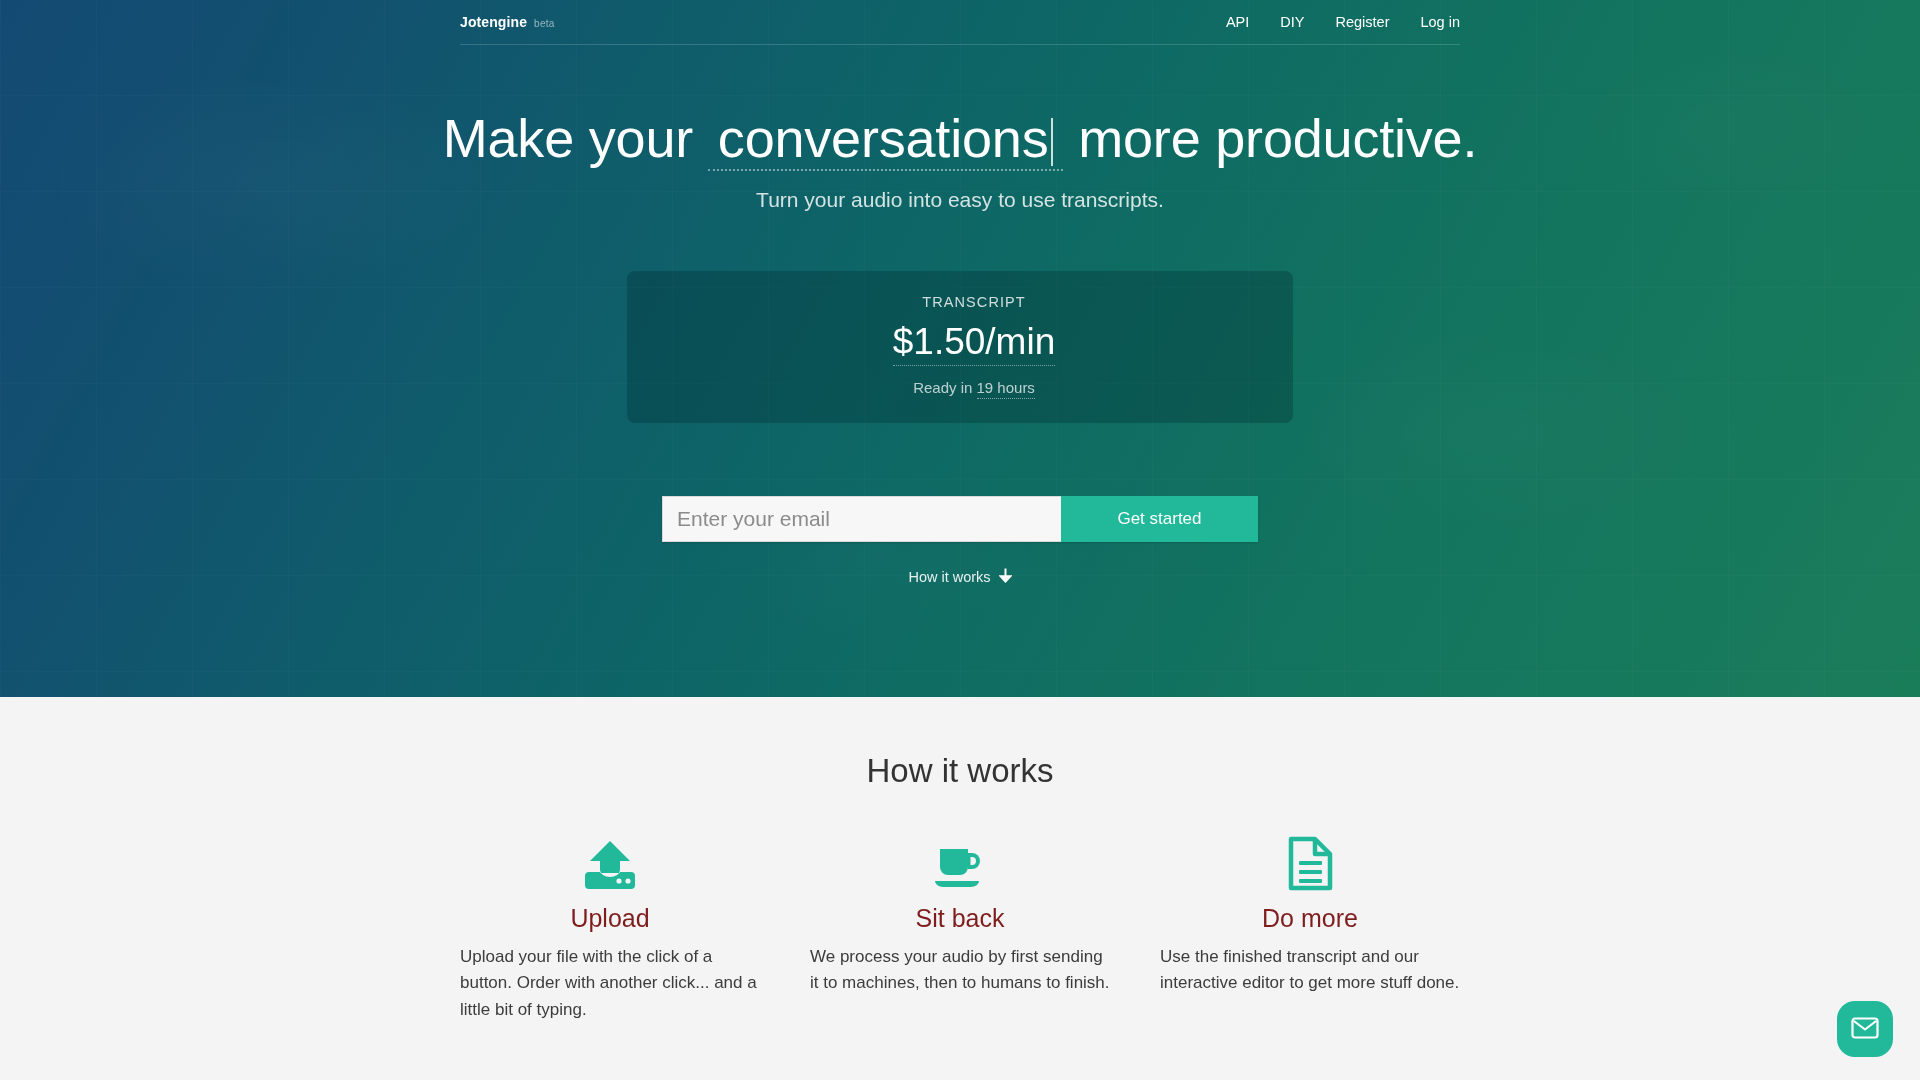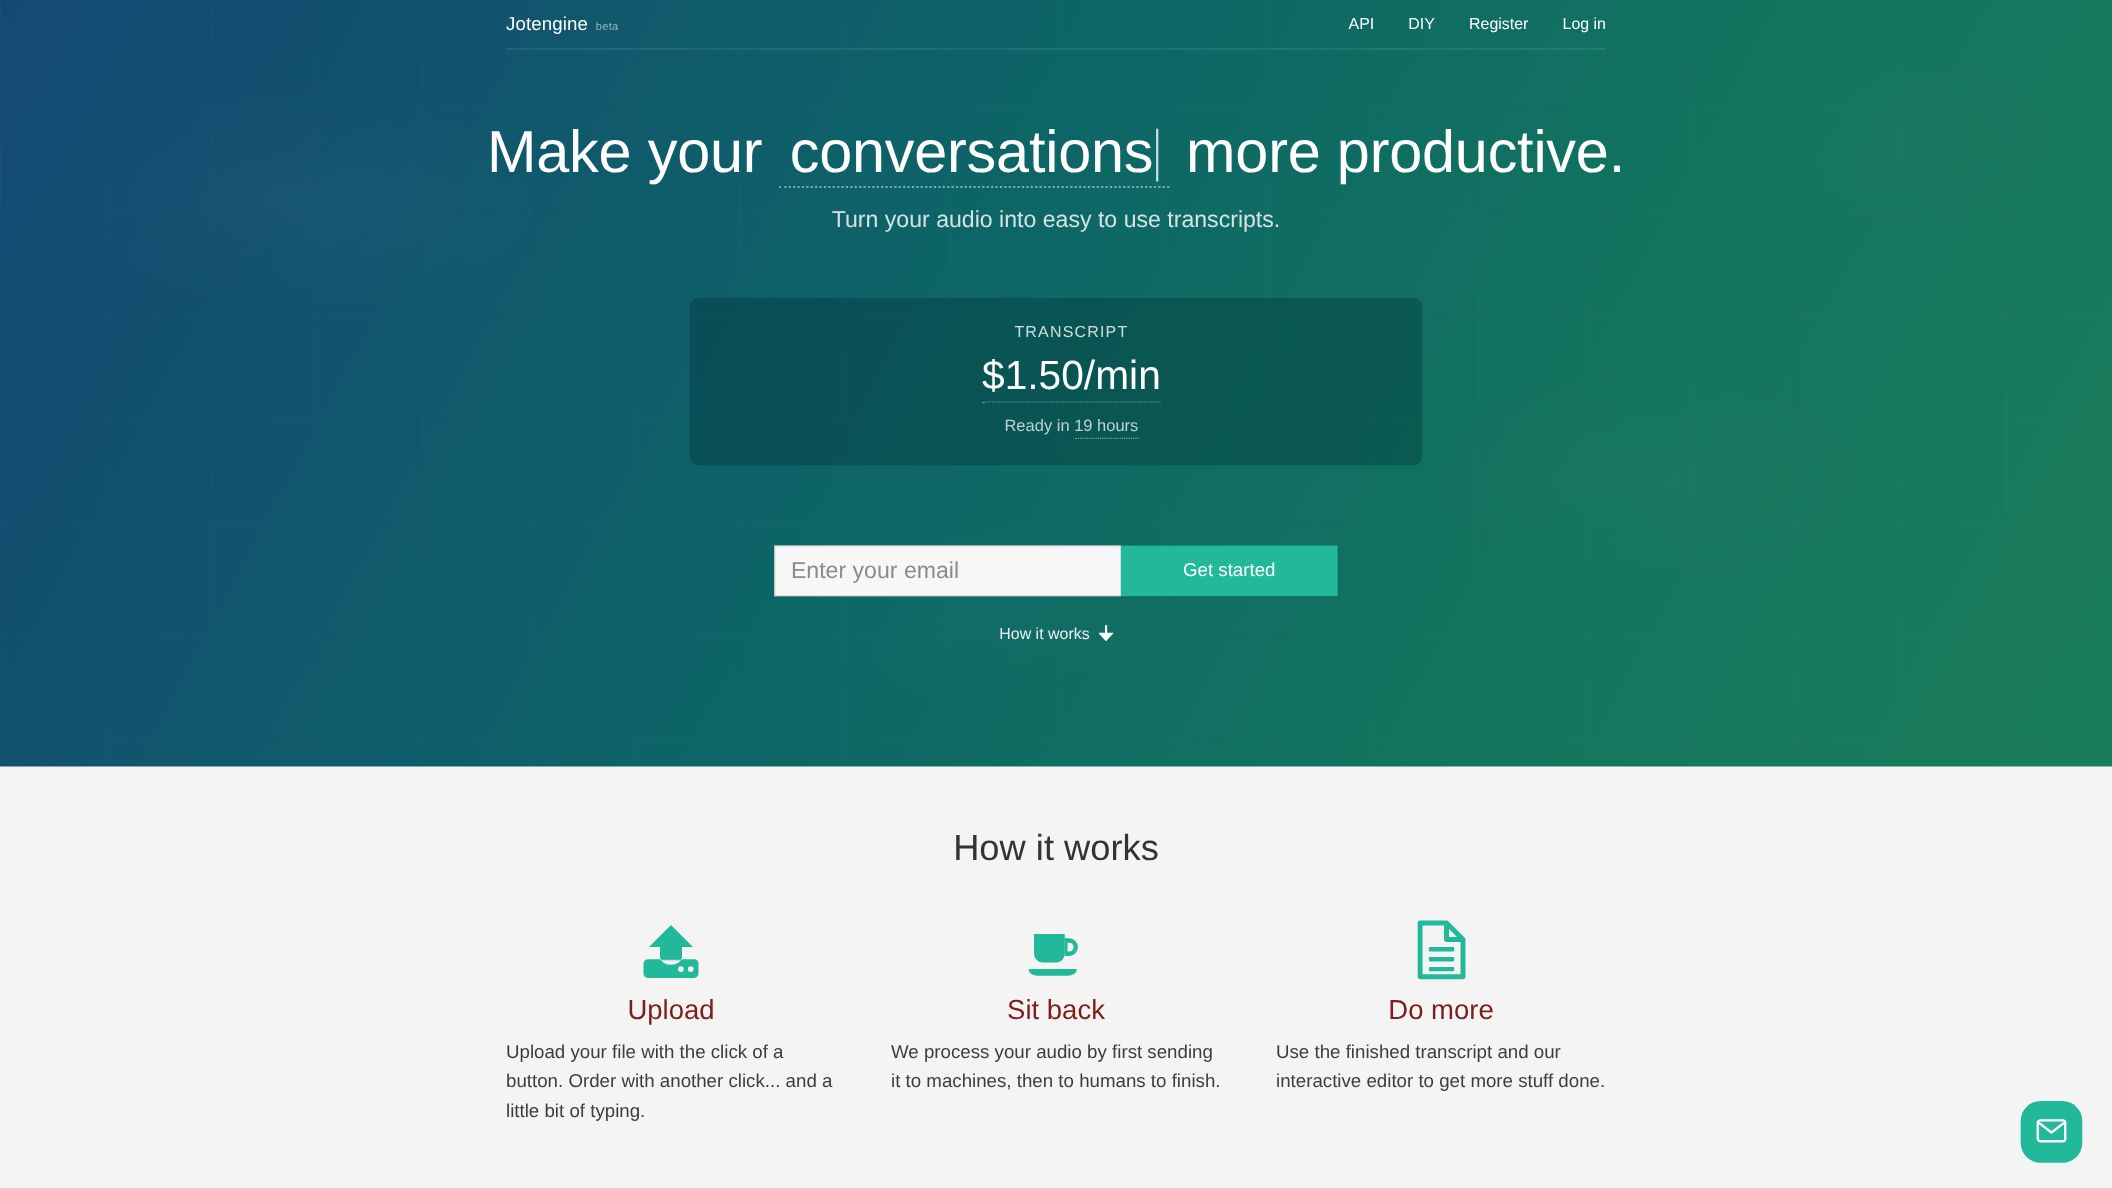--- a/index.html
+++ b/index.html
@@ -66,22 +66,22 @@
   }
 
   .brand {
     display: flex;
     align-items: baseline;
     gap: 7px;
     color: #ffffff;
     text-decoration: none;
   }
   .brand-name {
-    font-size: 17px;
-    font-weight: 400;
+    font-size: 14px;
+    font-weight: 700;
     color: #ffffff;
     letter-spacing: 0.1px;
   }
   .brand-beta {
     font-size: 10px;
     color: rgba(255,255,255,0.55);
     letter-spacing: 0.3px;
     text-align: right;
   }
 
@@ -170,21 +170,21 @@
     color: rgba(255,255,255,0.72);
   }
   .price-ready-value {
     border-bottom: 1px dotted rgba(255,255,255,0.5);
     padding-bottom: 2px;
   }
 
   
   .signup {
     margin: 73px auto 0;
-    width: 512px;
+    width: 596px;
     height: 46px;
     display: flex;
     box-shadow: 0 1px 2px rgba(0,0,0,0.14);
   }
   .email-input {
     flex: 1 1 auto;
     height: 46px;
     border: 1px solid #dadada;
     border-right: none;
     background: #f7f7f7;

